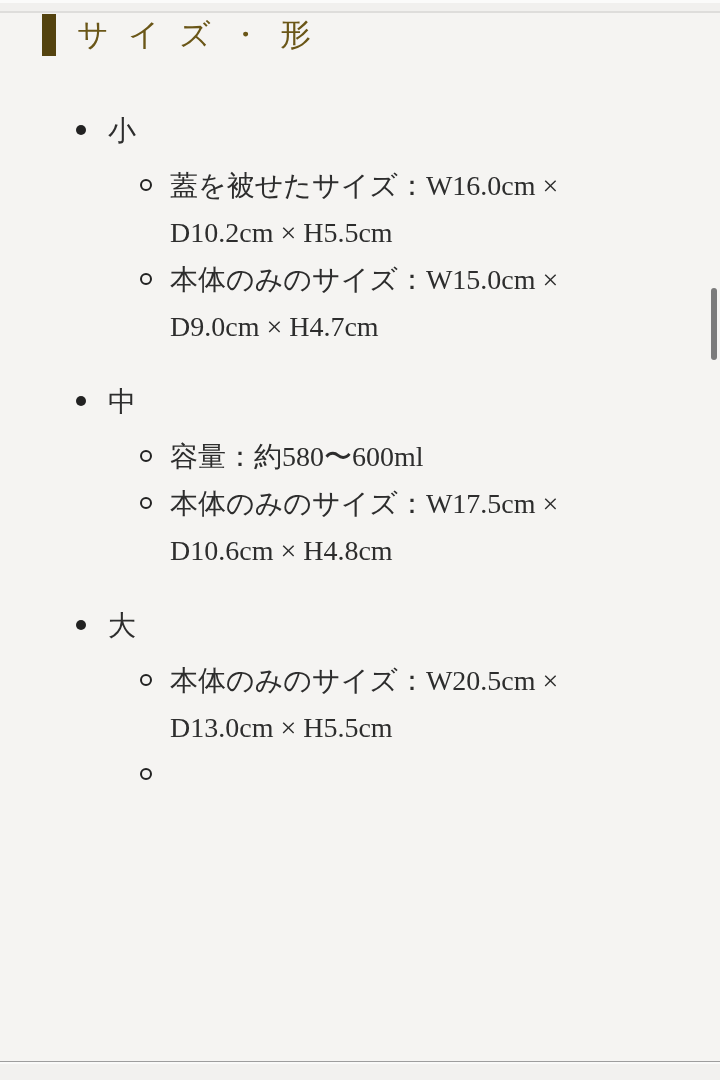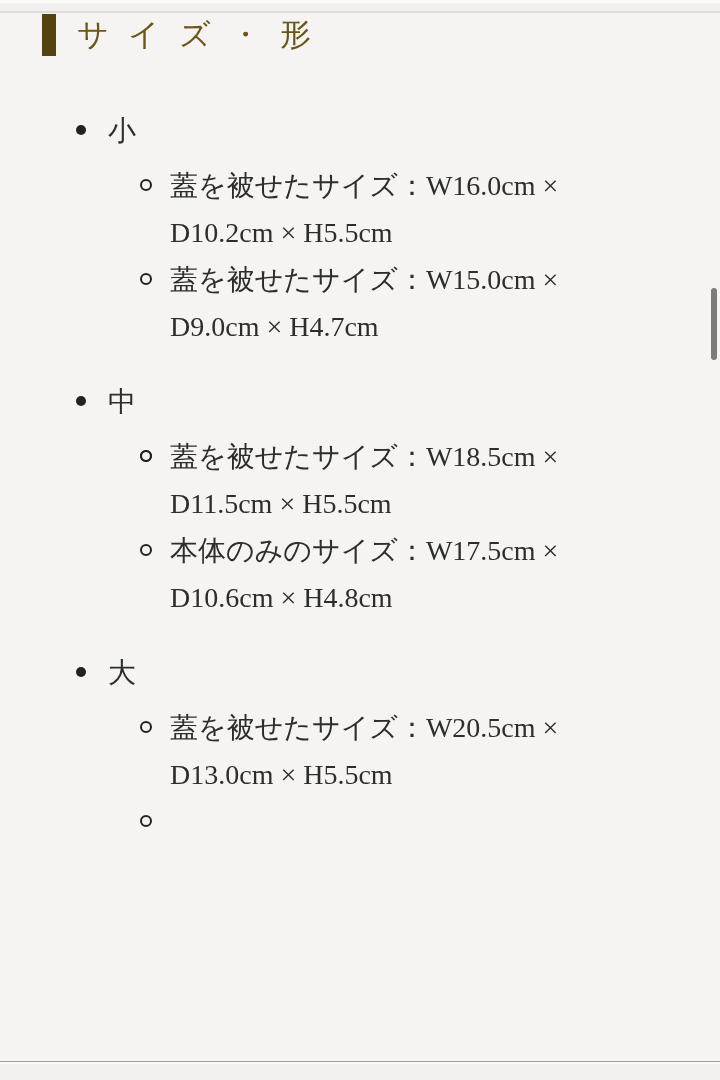--- a/index.html
+++ b/index.html
@@ -111,50 +111,47 @@
       <li class="size-item">
         <span class="bullet-dot"></span>
         <span class="size-name">小</span>
         <ul class="spec-list">
           <li class="spec-item">
             <span class="bullet-ring"></span>
             <span>蓋を被せたサイズ：W16.0cm × D10.2cm × H5.5cm</span>
           </li>
           <li class="spec-item">
             <span class="bullet-ring"></span>
-            <span>蓋を被せたサイズ：W15.0cm × D9.0cm × H4.7cm</span>
+            <span>本体のみのサイズ：W15.0cm × D9.0cm × H4.7cm</span>
           </li>
         </ul>
       </li>
 
       <li class="size-item">
         <span class="bullet-dot"></span>
         <span class="size-name">中</span>
         <ul class="spec-list">
           <li class="spec-item">
             <span class="bullet-ring"></span>
-          </li>
-          <li class="spec-item">
-            <span class="bullet-ring"></span>
-            <span>蓋を被せたサイズ：W18.5cm × D11.5cm × H5.5cm</span>
+            <span>容量：約580〜600ml</span>
           </li>
           <li class="spec-item">
             <span class="bullet-ring"></span>
             <span>本体のみのサイズ：W17.5cm × D10.6cm × H4.8cm</span>
           </li>
         </ul>
       </li>
 
       <li class="size-item">
         <span class="bullet-dot"></span>
         <span class="size-name">大</span>
         <ul class="spec-list">
           <li class="spec-item">
             <span class="bullet-ring"></span>
-            <span>蓋を被せたサイズ：W20.5cm × D13.0cm × H5.5cm</span>
+            <span>本体のみのサイズ：W20.5cm × D13.0cm × H5.5cm</span>
           </li>
           <li class="spec-item">
             <span class="bullet-ring"></span>
           </li>
         </ul>
       </li>
     </ul>
   </div>
 
   <div class="scroll-thumb"></div>

